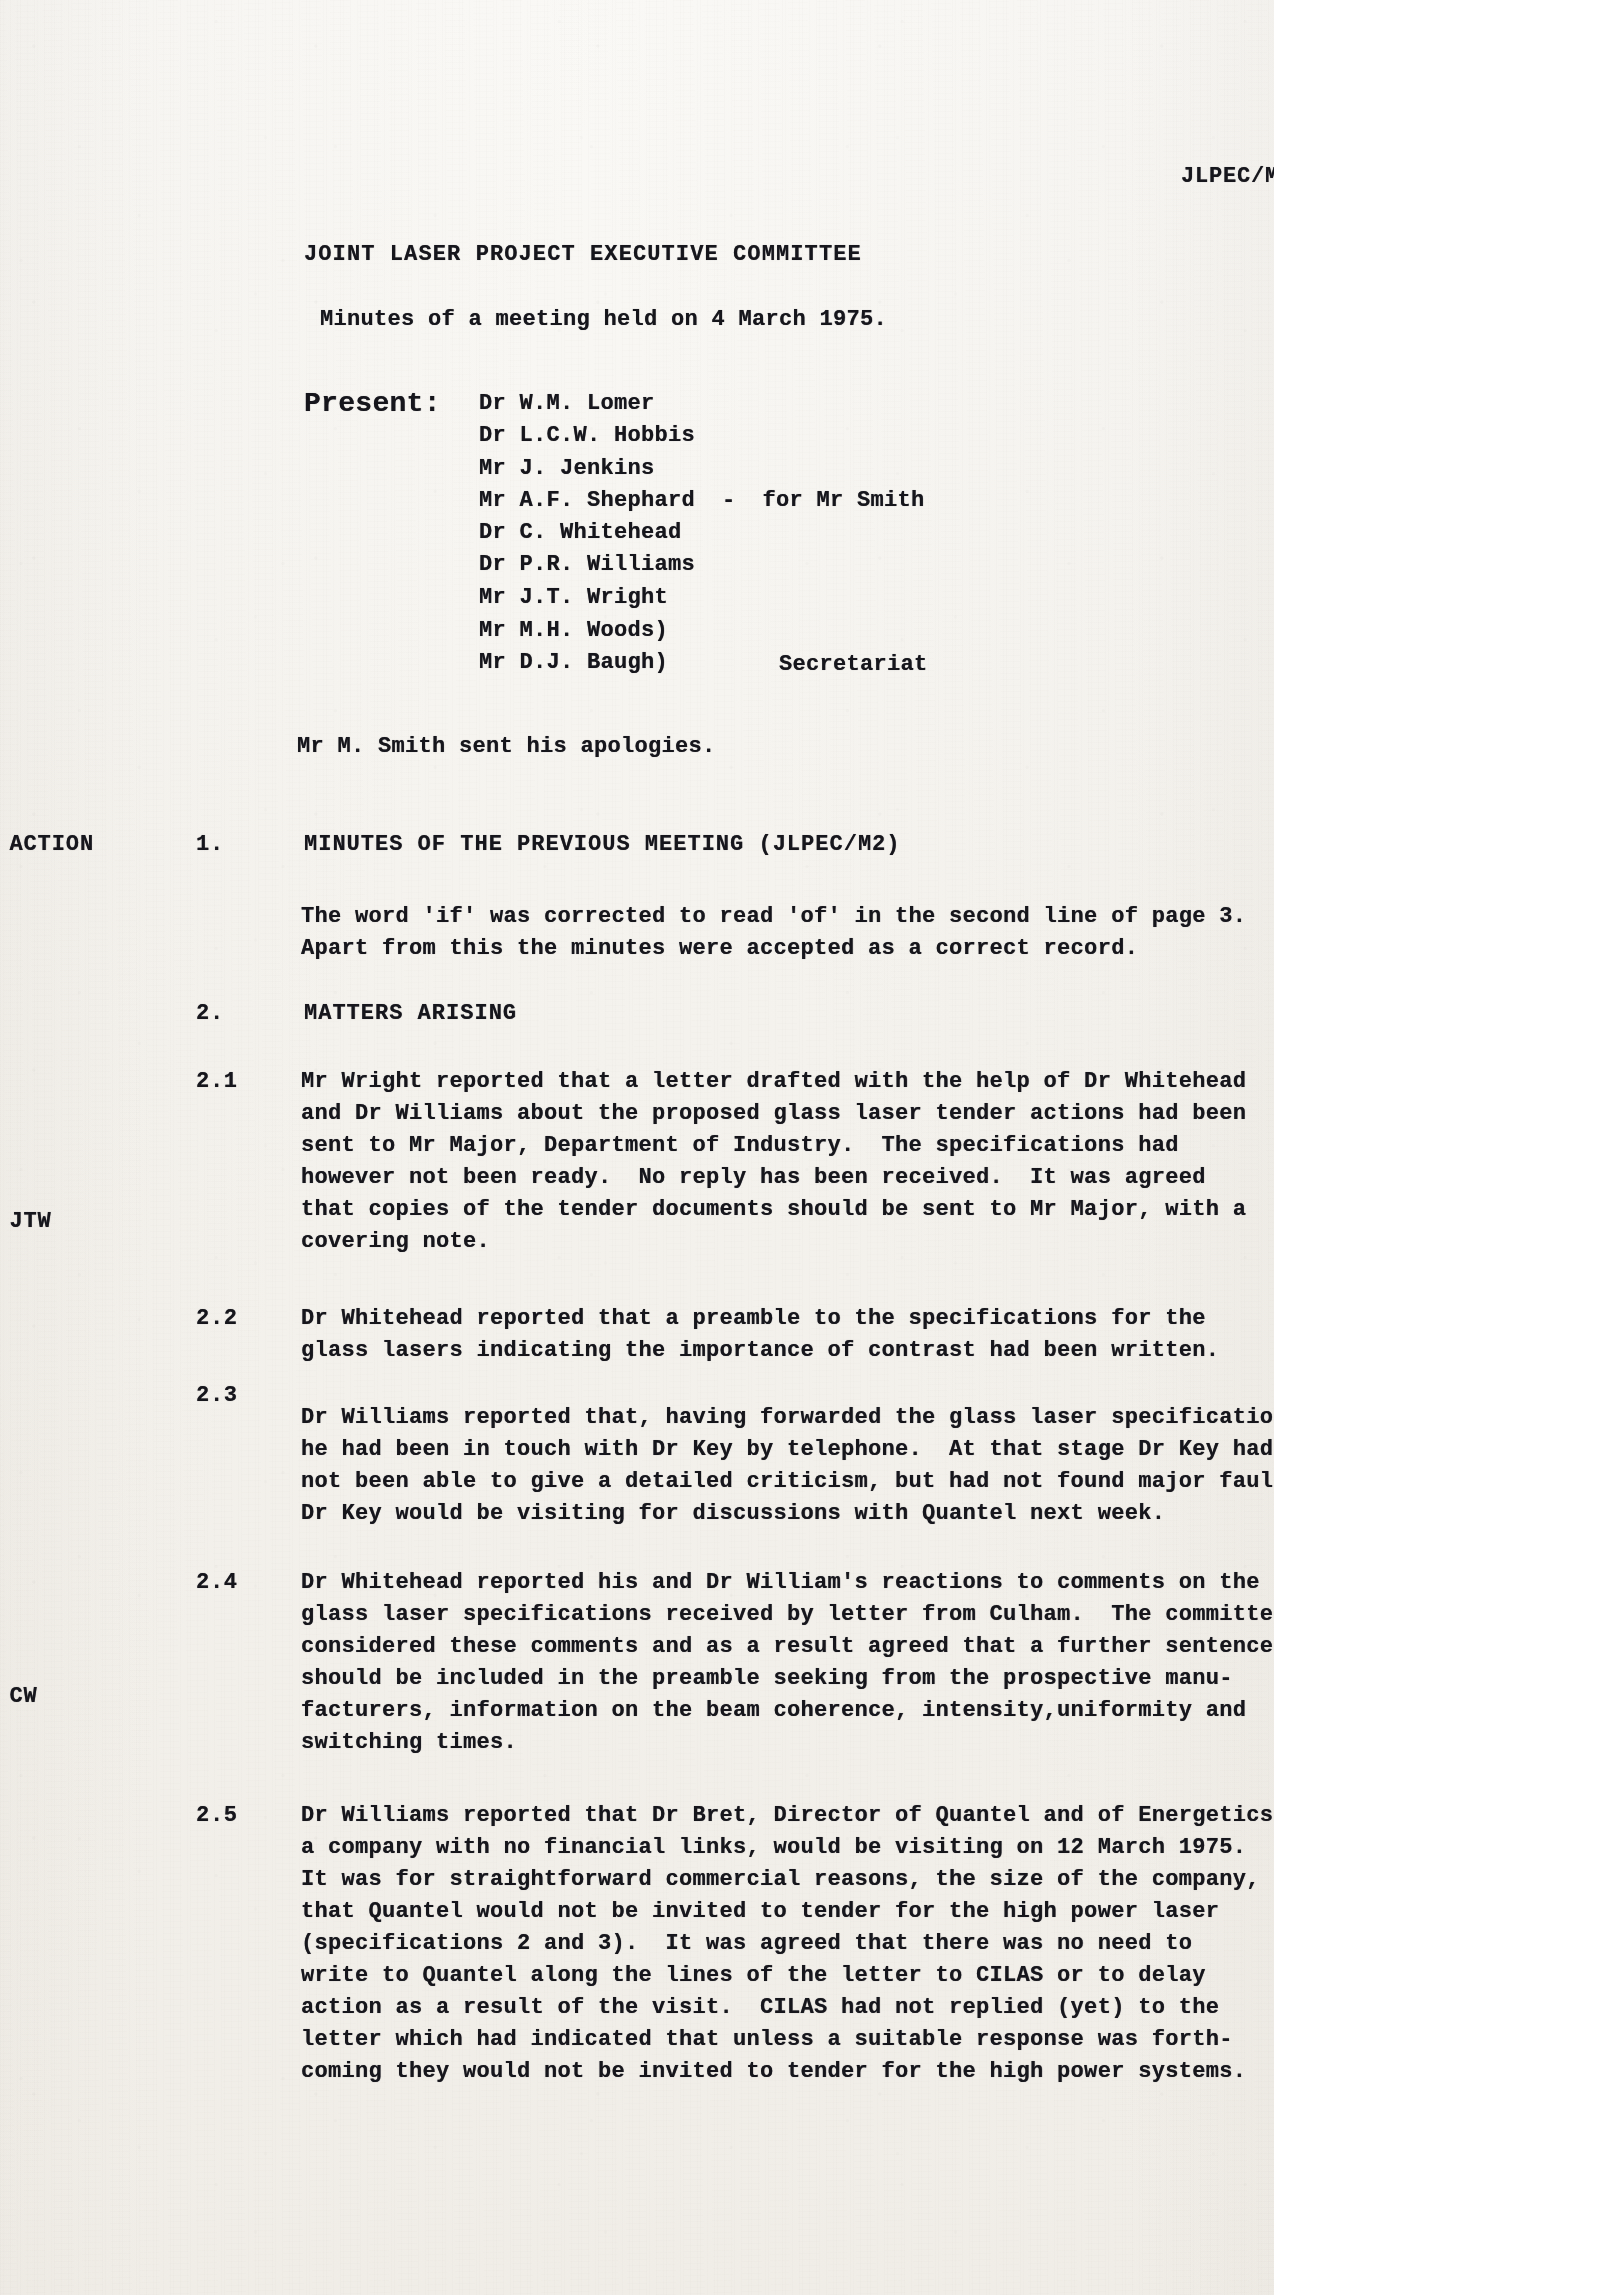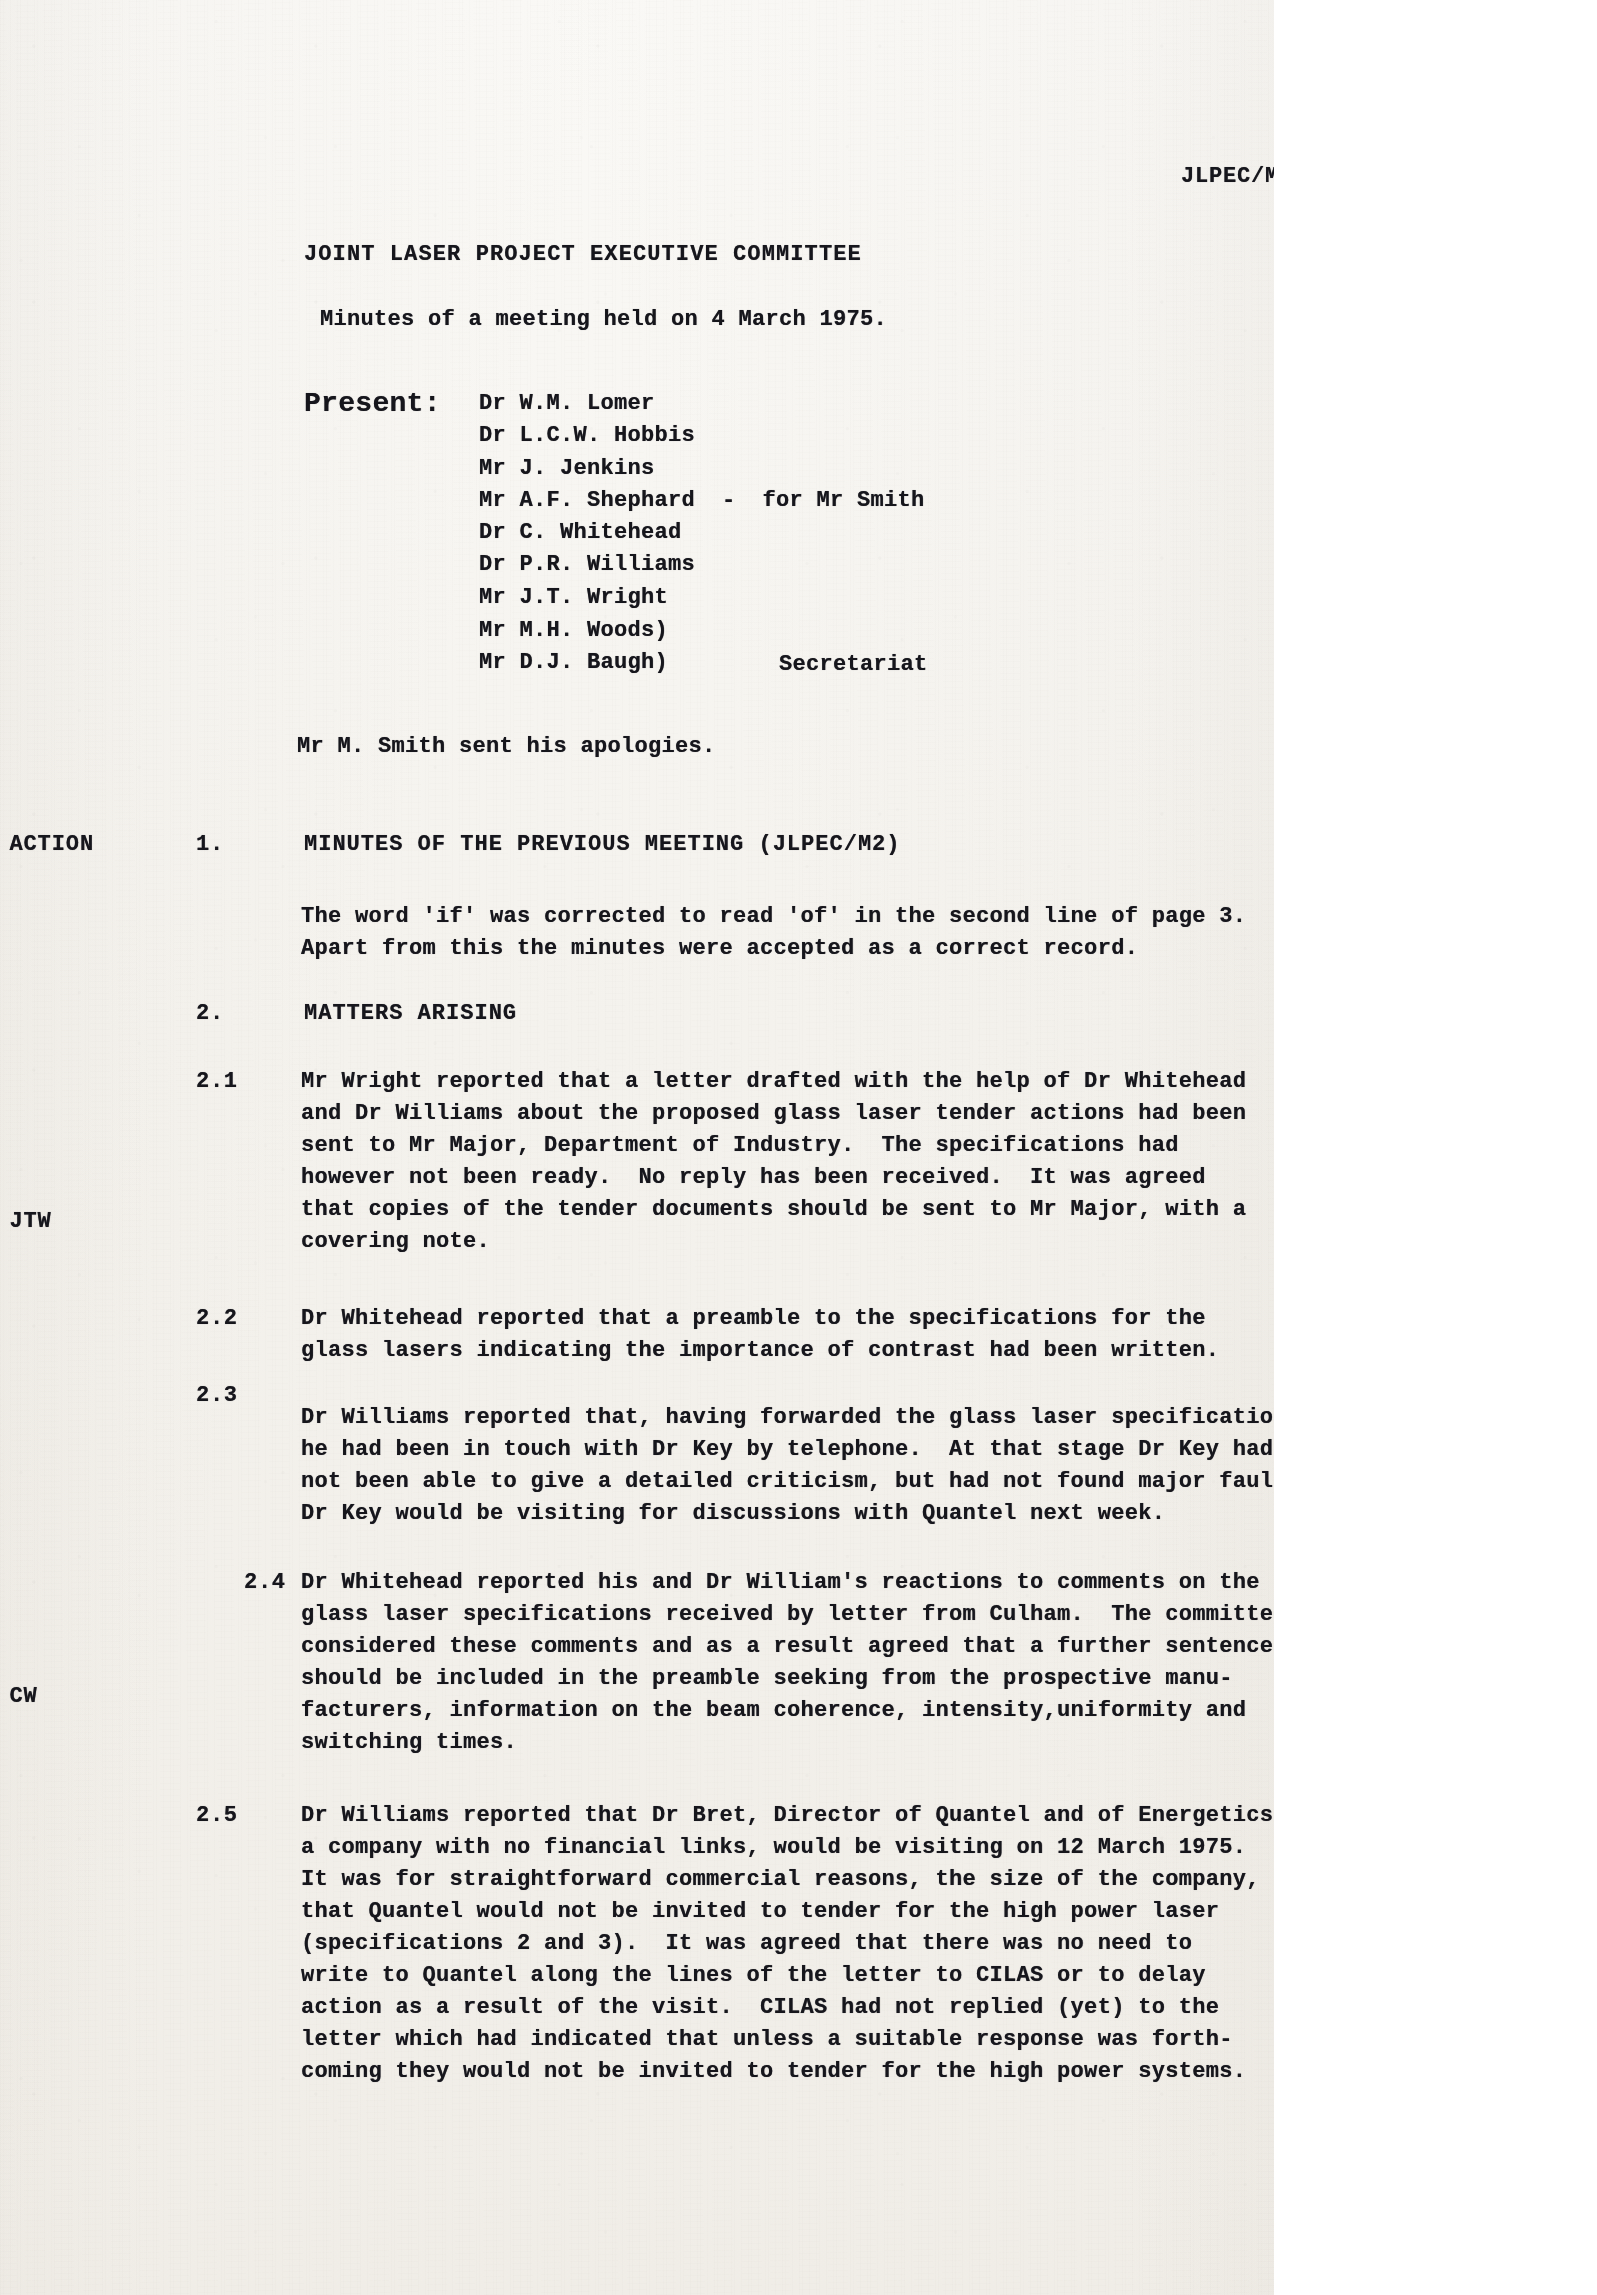--- a/index.html
+++ b/index.html
@@ -157,21 +157,21 @@
 
   #num-2-1      { top: 1066px; }
   #body-2-1     { top: 1066px; }
 
   #num-2-2      { top: 1303px; text-align: right; }
   #body-2-2     { top: 1303px; }
 
   #num-2-3      { top: 1332px; margin-top: 48px; }
   #body-2-3     { top: 1402px; }
 
-  #num-2-4      { top: 1567px; margin-left: 48px; }
+  #num-2-4      { top: 1567px; }
   #body-2-4     { top: 1567px; }
 
   #num-2-5      { top: 1800px; }
   #body-2-5     { top: 1800px; }
 </style>
 </head>
 <body>
 
 <div class="page">
 

